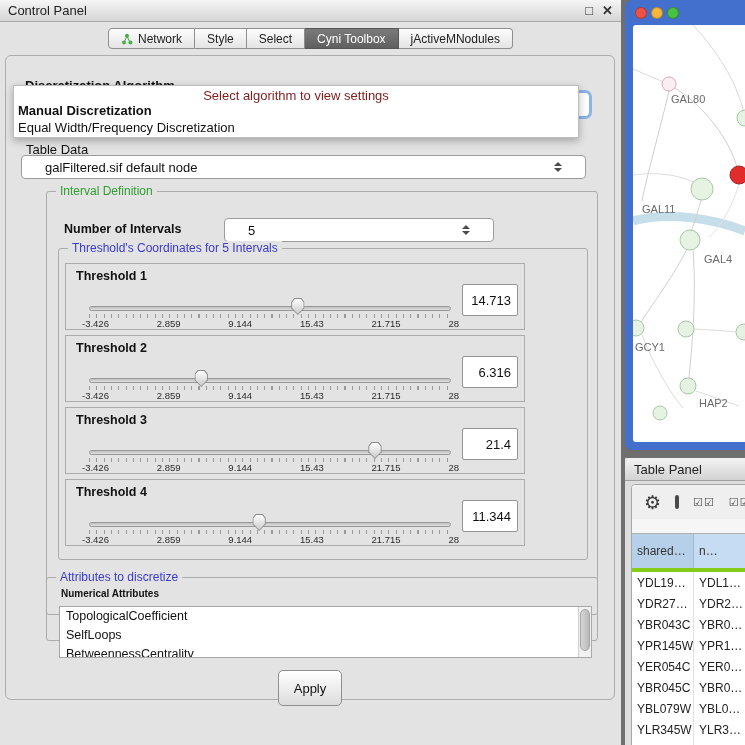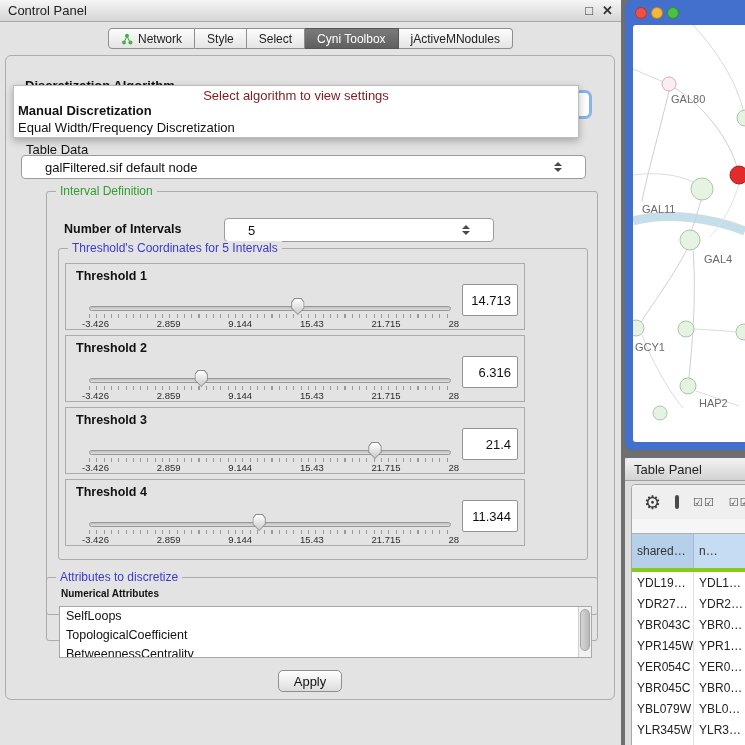--- a/index.html
+++ b/index.html
@@ -73,21 +73,21 @@
 
   .attributes-group { left:40px; top:521px; width:552px; height:64px; }
   .attr-label { position:absolute; left:14px; top:10px; font-size:10px; font-weight:bold; color:#111; }
   .attr-list { position:absolute; left:12px; top:28px; width:533px; height:52px; background:#fff;
     border:1px solid #a8a8a8; overflow:hidden; }
   .attr-item { height:19px; line-height:19px; padding-left:6px; font-size:12.5px; color:#111; }
   .list-sb { position:absolute; right:0; top:0; bottom:0; width:13px; background:#f1f1f1; border-left:1px solid #cfcfcf; }
   .list-sb .sb-thumb { position:absolute; left:1px; right:1px; top:2px; height:42px; border-radius:6px;
     background:linear-gradient(90deg,#d6d6d6,#b9b9b9); border:1px solid #a5a5a5; }
 
-  .apply-btn { position:absolute; left:50%; top:614px; transform:translateX(-50%); width:64px; height:22px;
+  .apply-btn { position:absolute; left:50%; top:614px; transform:translateX(-50%); width:64px; height:36px;
     border:1px solid #8f8f8f; border-radius:5px; background:linear-gradient(#ffffff,#dcdcdc);
     font-size:13px; color:#111; font-family:"Liberation Sans",sans-serif; }
 
   .cp-bottom-tabs { position:absolute; left:0; right:0; top:707px; display:flex; justify-content:center; }
 
   
   .network-window { position:absolute; left:625px; top:0; width:120px; height:450px;
     background:var(--frame-blue,#4270cc); border-radius:7px 0 0 7px; }
   .tl { position:absolute; top:7px; width:12px; height:12px; border-radius:50%; border:1px solid rgba(0,0,0,.25); }
   .tl.red { left:10px; background:var(--traffic-red,#ee5046); }
@@ -265,22 +265,22 @@
             </div>
             <div class="value-box">11.344</div>
           </div>
         </div>
       </div>
 
       <div class="group attributes-group">
         <span class="group-title blue">Attributes to discretize</span>
         <div class="attr-label">Numerical Attributes</div>
         <div class="attr-list">
+          <div class="attr-item">TopologicalCoefficient</div>
           <div class="attr-item">SelfLoops</div>
-          <div class="attr-item">TopologicalCoefficient</div>
           <div class="attr-item">BetweennessCentrality</div>
           <div class="list-sb">
               <div class="sb-thumb"></div>
             </div>
         </div>
       </div>
 
       <button class="apply-btn">Apply</button>
     </div>
 

